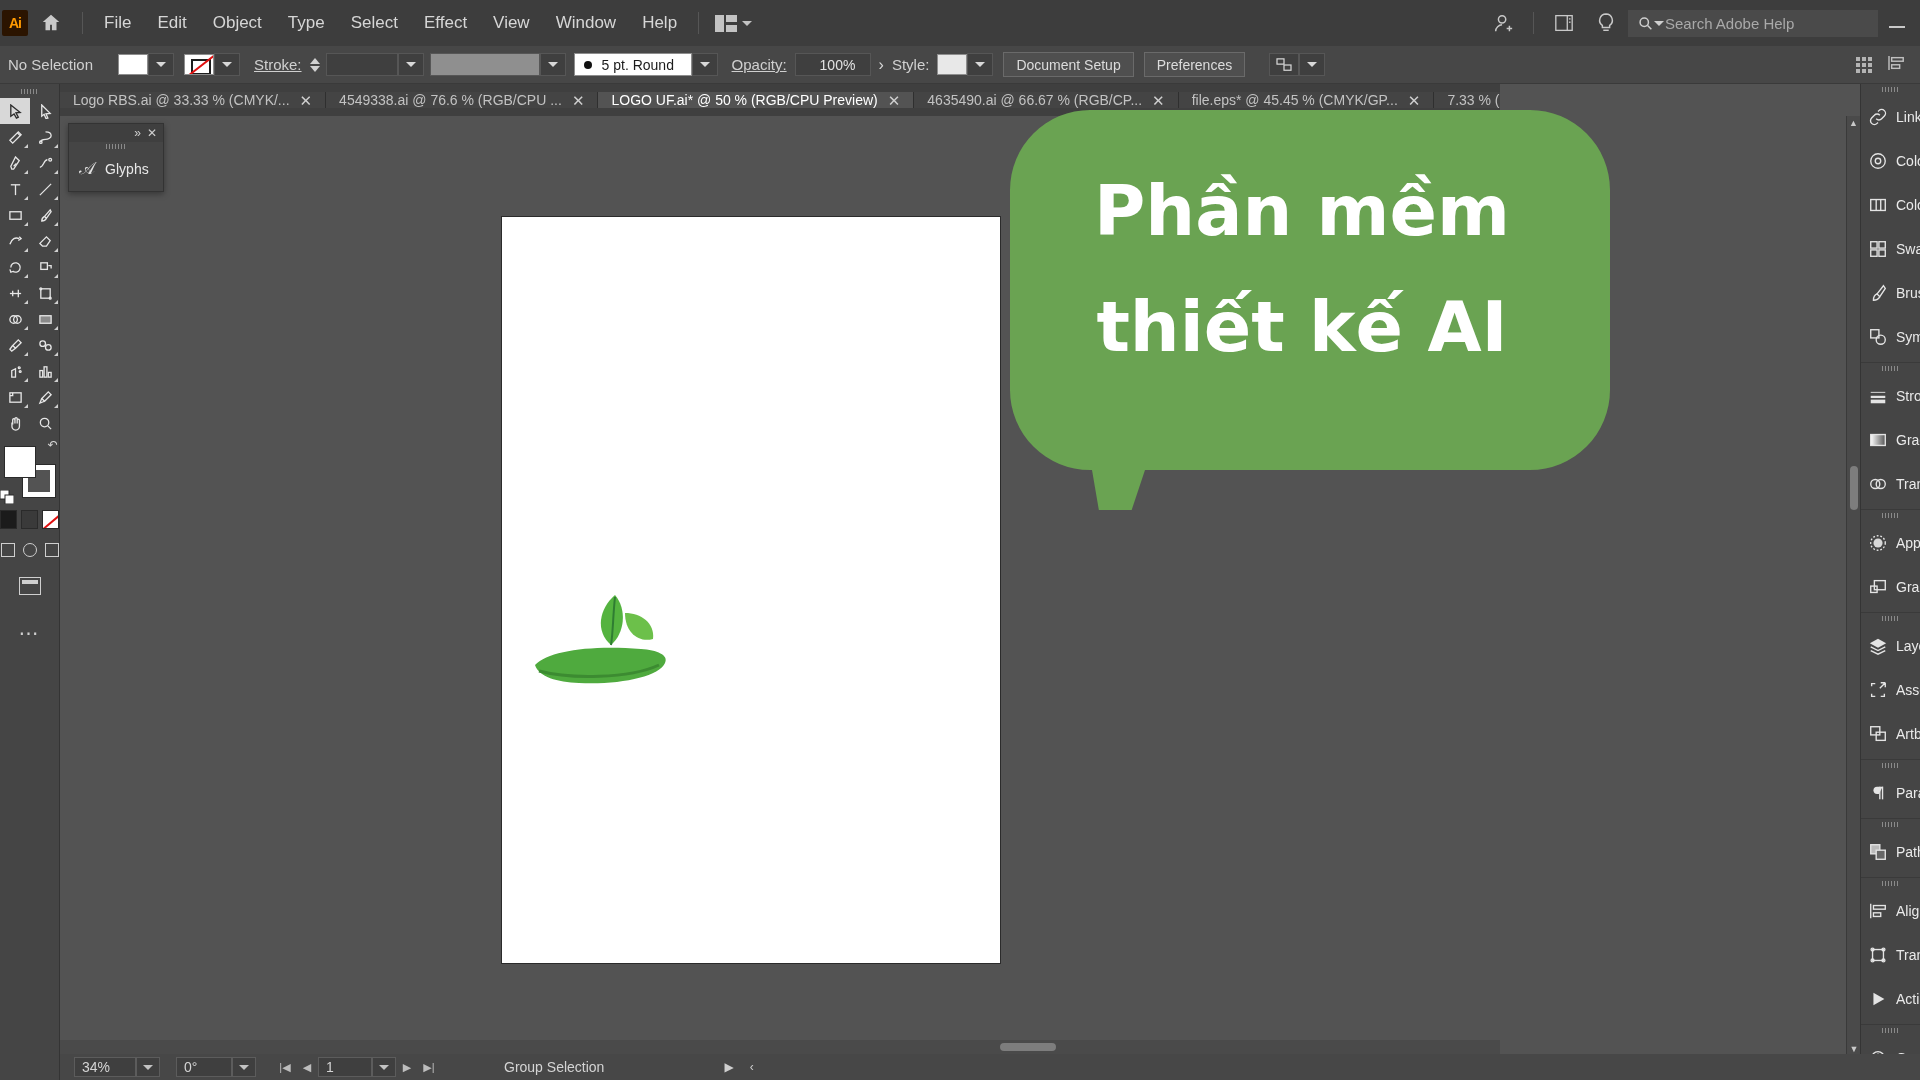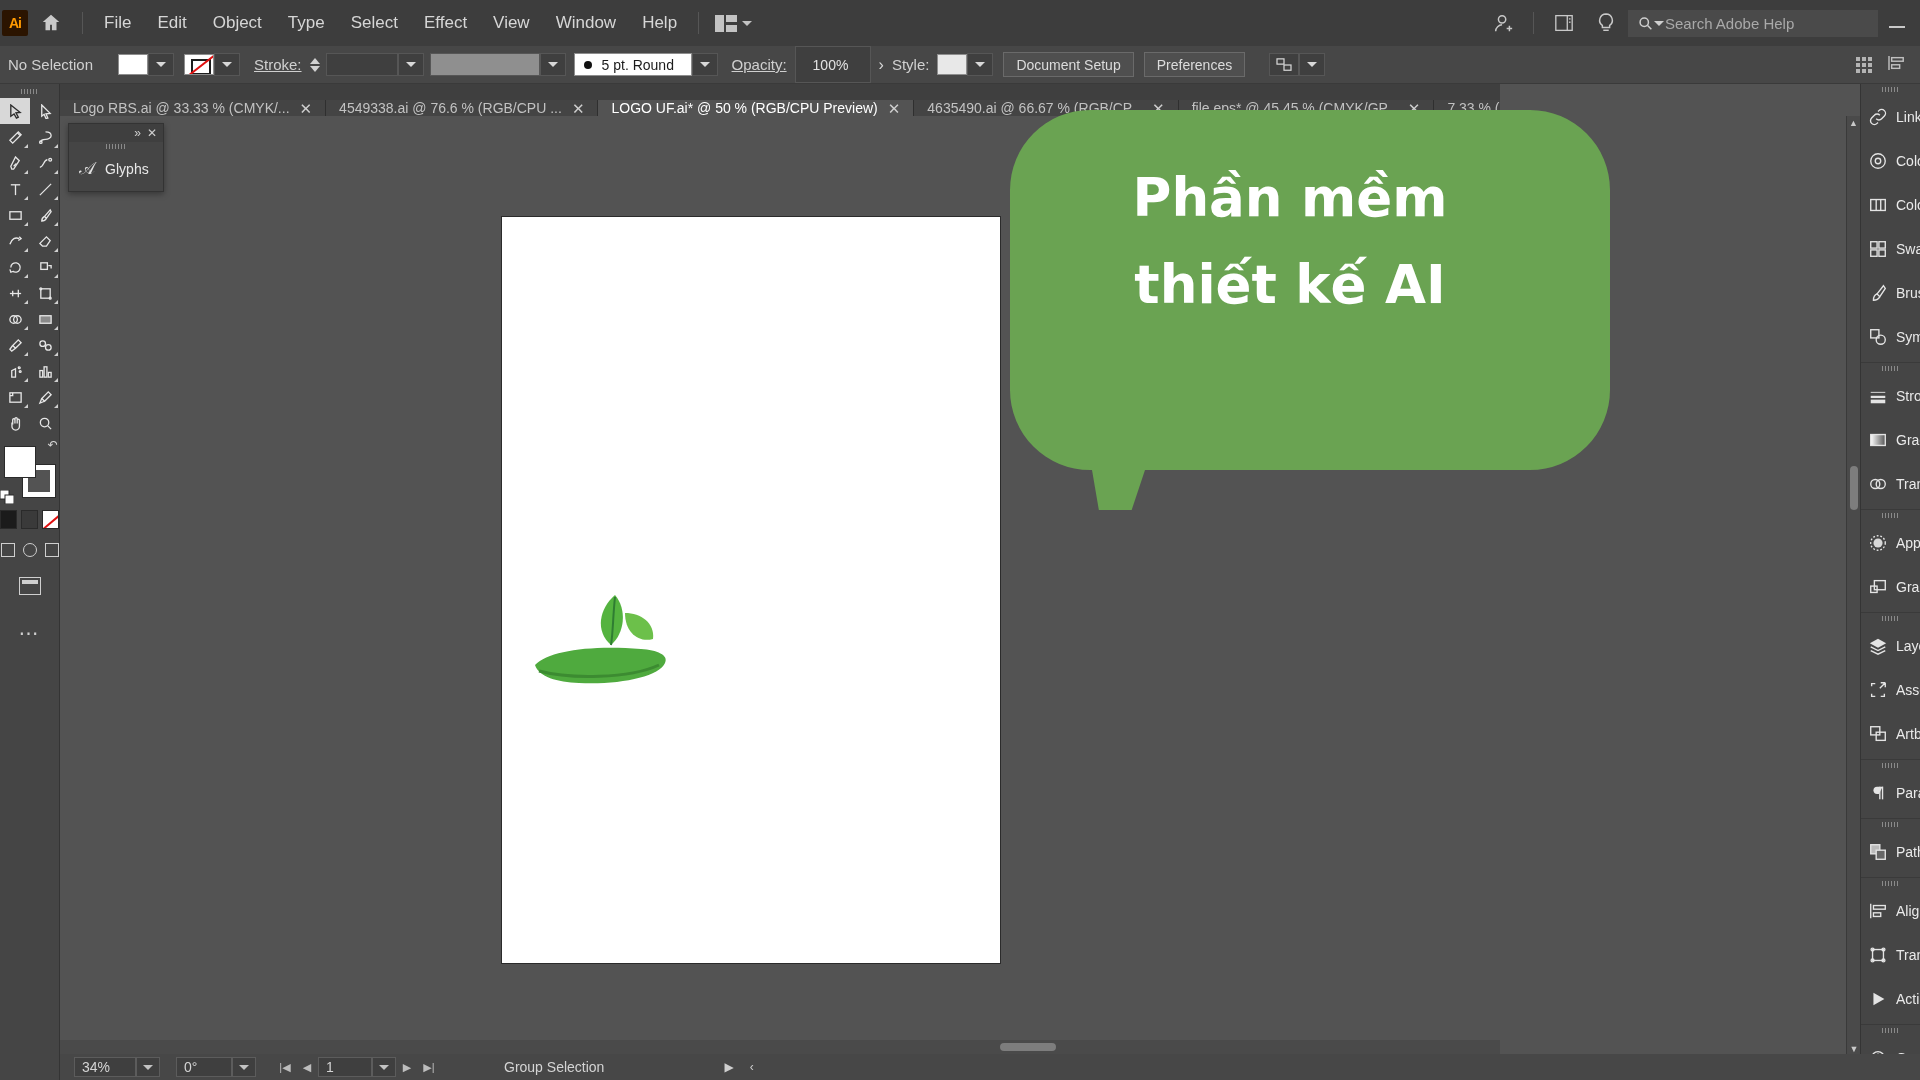--- a/index.html
+++ b/index.html
@@ -79,37 +79,37 @@
   .stepper i.up { border-bottom:6px solid #d2d2d2; }
   .stepper i.dn { border-top:6px solid #d2d2d2; }
   .field-dark { width:72px; height:23px; background:#3f3f3f; border:1px solid #565656; }
   .field-grey { width:110px; height:23px; background:#8f8f8f; border:1px solid #565656; margin-left:6px; }
   .profile-box {
     display:flex; align-items:center; gap:10px; width:118px; height:23px;
     background:#fff; border:1px solid #8d8d8d; color:#1b1b1b; font-size:14px; padding-left:9px;
   }
   .profile-box .dot { width:8px; height:8px; border-radius:50%; background:#111; }
   .opacity-field {
-    width:76px; height:37px; background:#3f3f3f; border:1px solid #565656;
-    color:#e2e2e2; font-size:14px; display:flex; align-items:center; padding-left:17px;
+    width:76px; height:23px; background:#3f3f3f; border:1px solid #565656;
+    color:#e2e2e2; font-size:14px; display:flex; align-items:center; padding-left:24px;
   }
   .chev-right { color:#d8d8d8; font-size:16px; padding: 0 8px; }
   .style-swatch { width:30px; height:21px; background:#e8e8e8; border:1px solid #8d8d8d; }
   .btn-flat {
     height:25px; background:#4f4f4f; border:1px solid #6a6a6a; color:#dcdcdc;
     font-size:14px; display:flex; align-items:center; padding:0 12px; margin-left:10px;
   }
   .cb-right { margin-left:auto; display:flex; align-items:center; gap:16px; padding-right:14px; }
   .dots-grid { width:16px; height:16px; display:grid; grid-template-columns:repeat(3,4px); grid-template-rows:repeat(3,4px); gap:2px; }
   .dots-grid i { background:#b4b4b4; display:block; }
 
   
   .tabbar {
     position:absolute; left:60px; top:84px; width:1440px; height:32px;
-    background:#3f3f3f; display:flex; align-items:flex-end; overflow:hidden;
+    background:#3f3f3f; display:flex; align-items:center; overflow:hidden;
   }
   .tab {
     display:flex; align-items:center; gap:10px; padding:0 13px;
     border-right:1px solid #2f2f2f; color:#c2c2c2; font-size:14px; white-space:nowrap;
     background:#444444;
   }
   .tab.active { background:#535353; color:#ffffff; }
   .tab .x { color:#cfcfcf; font-size:15px; line-height:1; }
 
   
@@ -185,22 +185,22 @@
   .logo-nutra {
     position:absolute; left:29px; top:298px; width:258px; height:52px; display:flex; align-items:center; gap:8px;
   }
   .nutra-word { font-size:34px; color:#8cc63f; font-family:"DejaVu Sans", sans-serif; }
   .herbal-word { font-size:34px; color:#6fa82f; font-family:"DejaVu Sans", sans-serif; }
   .logo-brush { position:absolute; left:27px; top:370px; width:160px; height:110px; }
 
   
   .bubble-wrap { position:absolute; left:1010px; top:110px; width:600px; height:400px; z-index:40; }
   .bubble-text {
-    position:absolute; left:0; top:44px; width:560px; text-align:center;
-    color:#fff; font-size:53px; font-weight:bold; line-height:1.65;
+    position:absolute; left:12px; top:44px; width:560px; text-align:center;
+    color:#fff; font-size:70px; font-weight:bold; line-height:1.65;
     font-family:"DejaVu Sans", sans-serif;
   }
 
   
   .dock {
     position:absolute; right:0; top:84px; width:60px; height:996px; background:#454545;
     border-left:1px solid #343434; overflow:hidden;
   }
   .dock-group { border-bottom:1px solid #3a3a3a; padding-bottom:3px; }
   .dock-grip { height:11px; display:flex; align-items:center; justify-content:center; }

